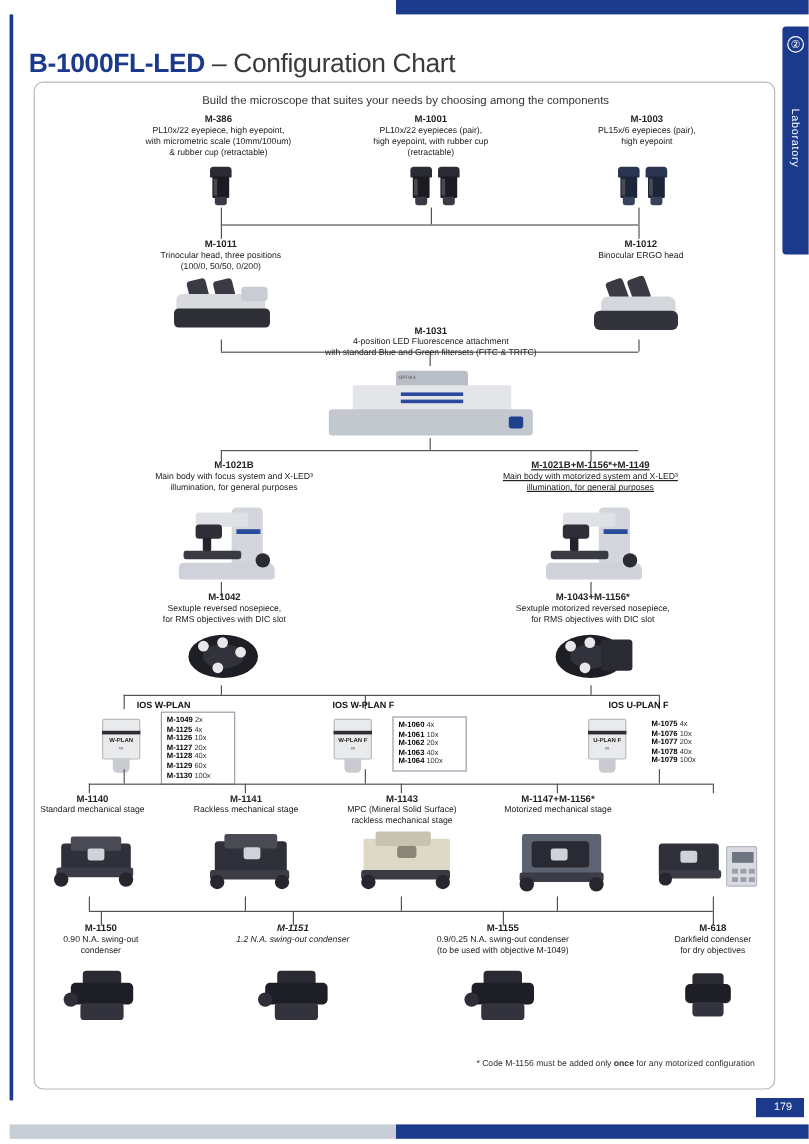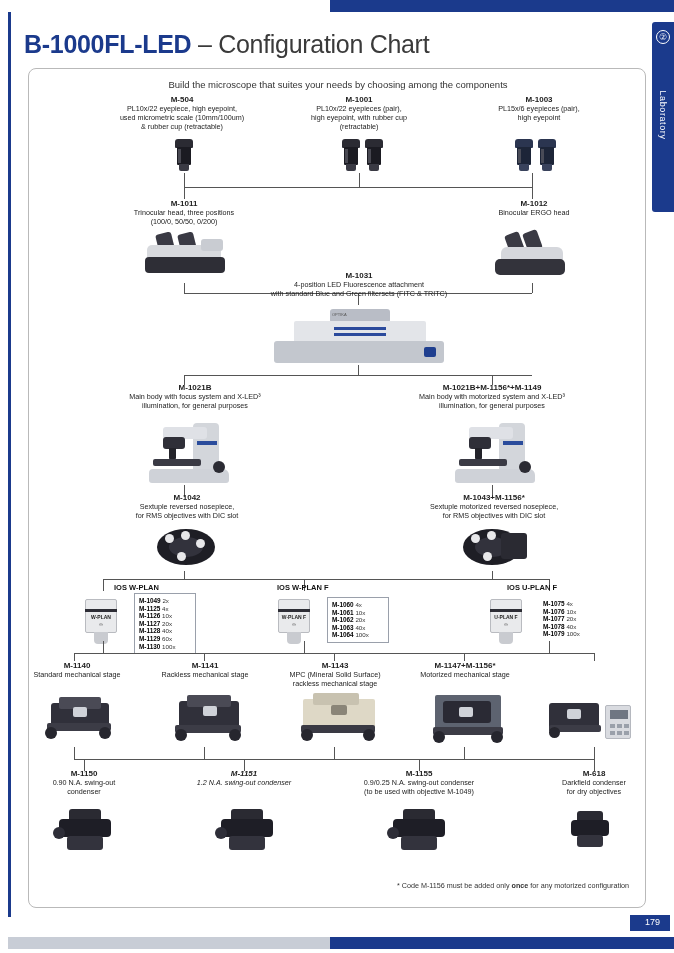--- a/index.html
+++ b/index.html
@@ -50,21 +50,21 @@
   }
   .page-num {
     position:absolute; right:14px; bottom:26px; color:#ffffff; font-size:9px;
   }
   .page-num-bg {
     position:absolute; right:4px; bottom:22px; width:40px; height:16px; background:#1b3a8c;
   }
 
   
   .title {
-    position:absolute; left:24px; top:30px; font-size:25px; font-weight:bold;
+    position:absolute; left:24px; top:40px; font-size:22px; font-weight:bold;
     color:#1b3a8c; letter-spacing:-0.3px;
   }
   .title .sub { font-weight:normal; color:#3a3a3a; }
 
   
   .frame {
     position:absolute; left:28px; top:68px; width:618px; height:840px;
     border:1px solid #b9b9b9; border-radius:8px; background:#fff;
   }
   .intro {
@@ -198,23 +198,23 @@
   <span>B-1000FL-LED</span>
   <span class="sub">–</span>
   <span class="sub">Configuration Chart</span>
 </div>
 
 <div class="frame">
 
   <div class="intro">Build the microscope that suites your needs by choosing among the components</div>
 
   <div class="cap" style="left:48px; top:26px; width:210px;">
-    <b class="code">M-504</b><br>
+    <b class="code">M-386</b><br>
     <span>PL10x/22 eyepiece, high eyepoint,</span><br>
-    <span>used micrometric scale (10mm/100um)</span><br>
+    <span>with micrometric scale (10mm/100um)</span><br>
     <span>&amp; rubber cup (retractable)</span>
   </div>
   <div class="cap" style="left:230px; top:26px; width:200px;">
     <b class="code">M-1001</b><br>
     <span>PL10x/22 eyepieces (pair),</span><br>
     <span>high eyepoint, with rubber cup</span><br>
     <span>(retractable)</span>
   </div>
   <div class="cap" style="left:410px; top:26px; width:200px;">
     <b class="code">M-1003</b><br>
@@ -308,21 +308,21 @@
   <div class="ln vln" style="left:329px; top:296px; height:10px;"></div>
   <div class="ln hln" style="left:155px; top:306px; width:348px;"></div>
   <div class="ln vln" style="left:155px; top:306px; height:10px;"></div>
   <div class="ln vln" style="left:463px; top:306px; height:10px;"></div>
 
   <div class="cap" style="left:58px; top:314px; width:216px;">
     <b class="code">M-1021B</b><br>
     <span>Main body with focus system and X-LED³</span><br>
     <span>illumination, for general purposes</span>
   </div>
-  <div class="cap" style="left:352px; top:314px; width:222px;">
+  <div class="cap" style="left:352px; top:314px; width:222px;text-decoration:underline;">
     <b class="code">M-1021B+M-1156*+M-1149</b><br>
     <span>Main body with motorized system and X-LED³</span><br>
     <span>illumination, for general purposes</span>
   </div>
 
   <div class="micro" style="left:118px; top:348px;">
     <div class="stand"></div>
       <div class="arm"></div>
       <div class="nose"></div>
       <div class="obj"></div>

